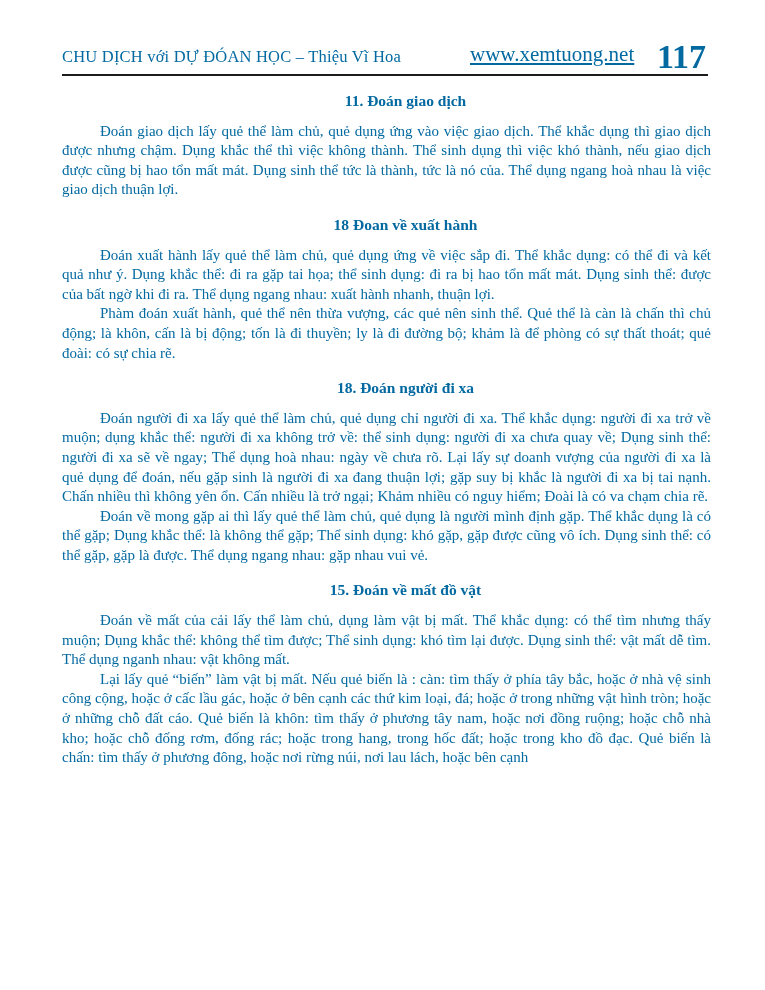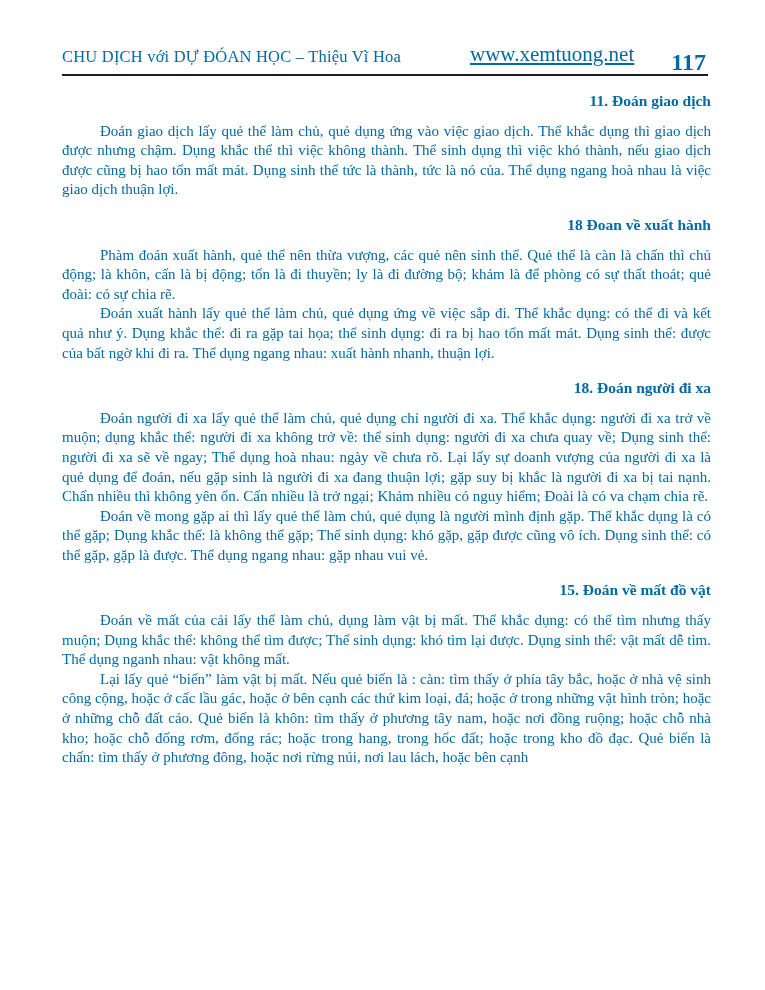--- a/index.html
+++ b/index.html
@@ -35,63 +35,63 @@
     left: 408px;
     bottom: 7px;
     font-size: 21px;
     text-decoration: underline;
     white-space: nowrap;
   }
   .hdr-num {
     position: absolute;
     right: 2px;
     bottom: 0px;
-    font-size: 24px;
+    font-size: 34px;
     font-weight: bold;
     line-height: 1;
     white-space: nowrap;
   }
   .content {
     margin: 11px 54px 0 62px;
     font-size: 15px;
     line-height: 19.6px;
     text-align: justify;
   }
   .para {
     margin: 0;
     text-indent: 38px;
   }
   .sec-h {
     font-size: 15.5px;
     font-weight: bold;
     margin: 15px 0 11px 0;
     padding-left: 38px;
-    text-align: right;
+    text-align: center;
   }
 </style>
 </head>
 <body>
 
 <div class="page">
 
   <header class="hdr">
     <span class="hdr-title">CHU DỊCH với DỰ ĐÓAN HỌC – Thiệu Vĩ Hoa</span>
     <span class="hdr-url">www.xemtuong.net</span>
     <span class="hdr-num">117</span>
   </header>
 
   <main class="content">
 
 
     <h3 class="sec-h">11. Đoán giao dịch</h3>
     <p class="para">Đoán giao dịch lấy quẻ thể làm chủ, quẻ dụng ứng vào việc giao dịch. Thể khắc dụng thì giao dịch được nhưng chậm. Dụng khắc thể thì việc không thành. Thể sinh dụng thì việc khó thành, nếu giao dịch được cũng bị hao tổn mất mát. Dụng sinh thể tức là thành, tức là nó của. Thể dụng ngang hoà nhau là việc giao dịch thuận lợi.</p>
 
     <h3 class="sec-h">18  Đoan  về xuất hành</h3>
+    <p class="para">Đoán xuất hành lấy quẻ thể làm chủ, quẻ dụng ứng về việc sắp đi. Thể khắc dụng: có thể đi và kết quả như ý. Dụng khắc thể: đi ra gặp tai họa; thể sinh dụng: đi ra bị hao tổn mất mát. Dụng sinh thể: được của bất ngờ khi đi ra. Thể dụng ngang nhau: xuất hành nhanh, thuận lợi.</p>
     <p class="para">Phàm đoán xuất hành, quẻ thể nên thừa vượng, các quẻ nên sinh thể. Quẻ thể là càn là chấn thì chủ động; là khôn, cấn là bị động; tốn là đi thuyền; ly là đi đường bộ; khảm là để phòng có sự thất thoát; quẻ đoài: có sự chia rẽ.</p>
-    <p class="para">Đoán xuất hành lấy quẻ thể làm chủ, quẻ dụng ứng về việc sắp đi. Thể khắc dụng: có thể đi và kết quả như ý. Dụng khắc thể: đi ra gặp tai họa; thể sinh dụng: đi ra bị hao tổn mất mát. Dụng sinh thể: được của bất ngờ khi đi ra. Thể dụng ngang nhau: xuất hành nhanh, thuận lợi.</p>
 
     <h3 class="sec-h">18. Đoán người đi xa</h3>
     <p class="para">Đoán người đi xa lấy quẻ thể làm chủ, quẻ dụng chỉ người đi xa. Thể khắc dụng: người đi xa trở về muộn; dụng khắc thể: người đi xa không trở về: thể sinh dụng: người đi xa chưa quay về; Dụng sinh thể: người đi xa sẽ về ngay; Thể dụng hoà nhau: ngày về chưa rõ. Lại lấy sự doanh vượng của người đi xa là quẻ dụng để đoán, nếu gặp sinh là người đi xa đang thuận lợi; gặp suy bị khắc là người đi xa bị tai nạnh. Chấn nhiều thì không yên ổn. Cấn nhiều là trở ngại; Khảm nhiều có nguy hiểm; Đoài là có va chạm chia rẽ.</p>
 
     <p class="para">Đoán về mong gặp ai thì lấy quẻ thể làm chủ, quẻ dụng là người mình định gặp. Thể khắc dụng là có thể gặp; Dụng khắc thể: là không thể gặp; Thể sinh dụng: khó gặp, gặp được cũng vô ích. Dụng sinh thể: có thể gặp, gặp là được. Thể dụng ngang nhau: gặp nhau vui vẻ.</p>
 
     <h3 class="sec-h">15. Đoán về mất đồ vật</h3>
     <p class="para">Đoán về mất của cải lấy thể làm chủ, dụng làm vật bị mất. Thể khắc dụng: có thể tìm nhưng thấy muộn; Dụng khắc thể: không thể tìm được; Thể sinh dụng: khó tìm lại được. Dụng sinh thể: vật mất dễ tìm. Thể dụng nganh nhau: vật không mất.</p>
     <p class="para">Lại lấy quẻ “biến” làm vật bị mất. Nếu quẻ biến là : càn: tìm thấy ở phía tây bắc, hoặc ở nhà vệ sinh công cộng, hoặc ở cấc lầu gác, hoặc ở bên cạnh các thứ kim loại, đá; hoặc ở trong những vật hình tròn; hoặc ở những chỗ đất cáo. Quẻ biến là khôn: tìm thấy ở phương tây nam, hoặc nơi đồng ruộng; hoặc chỗ nhà kho; hoặc chỗ đống rơm, đống rác; hoặc trong hang, trong hốc đất; hoặc trong kho đồ đạc. Quẻ biến là chấn: tìm thấy ở phương đông, hoặc nơi rừng núi, nơi lau lách, hoặc bên cạnh</p>
 

